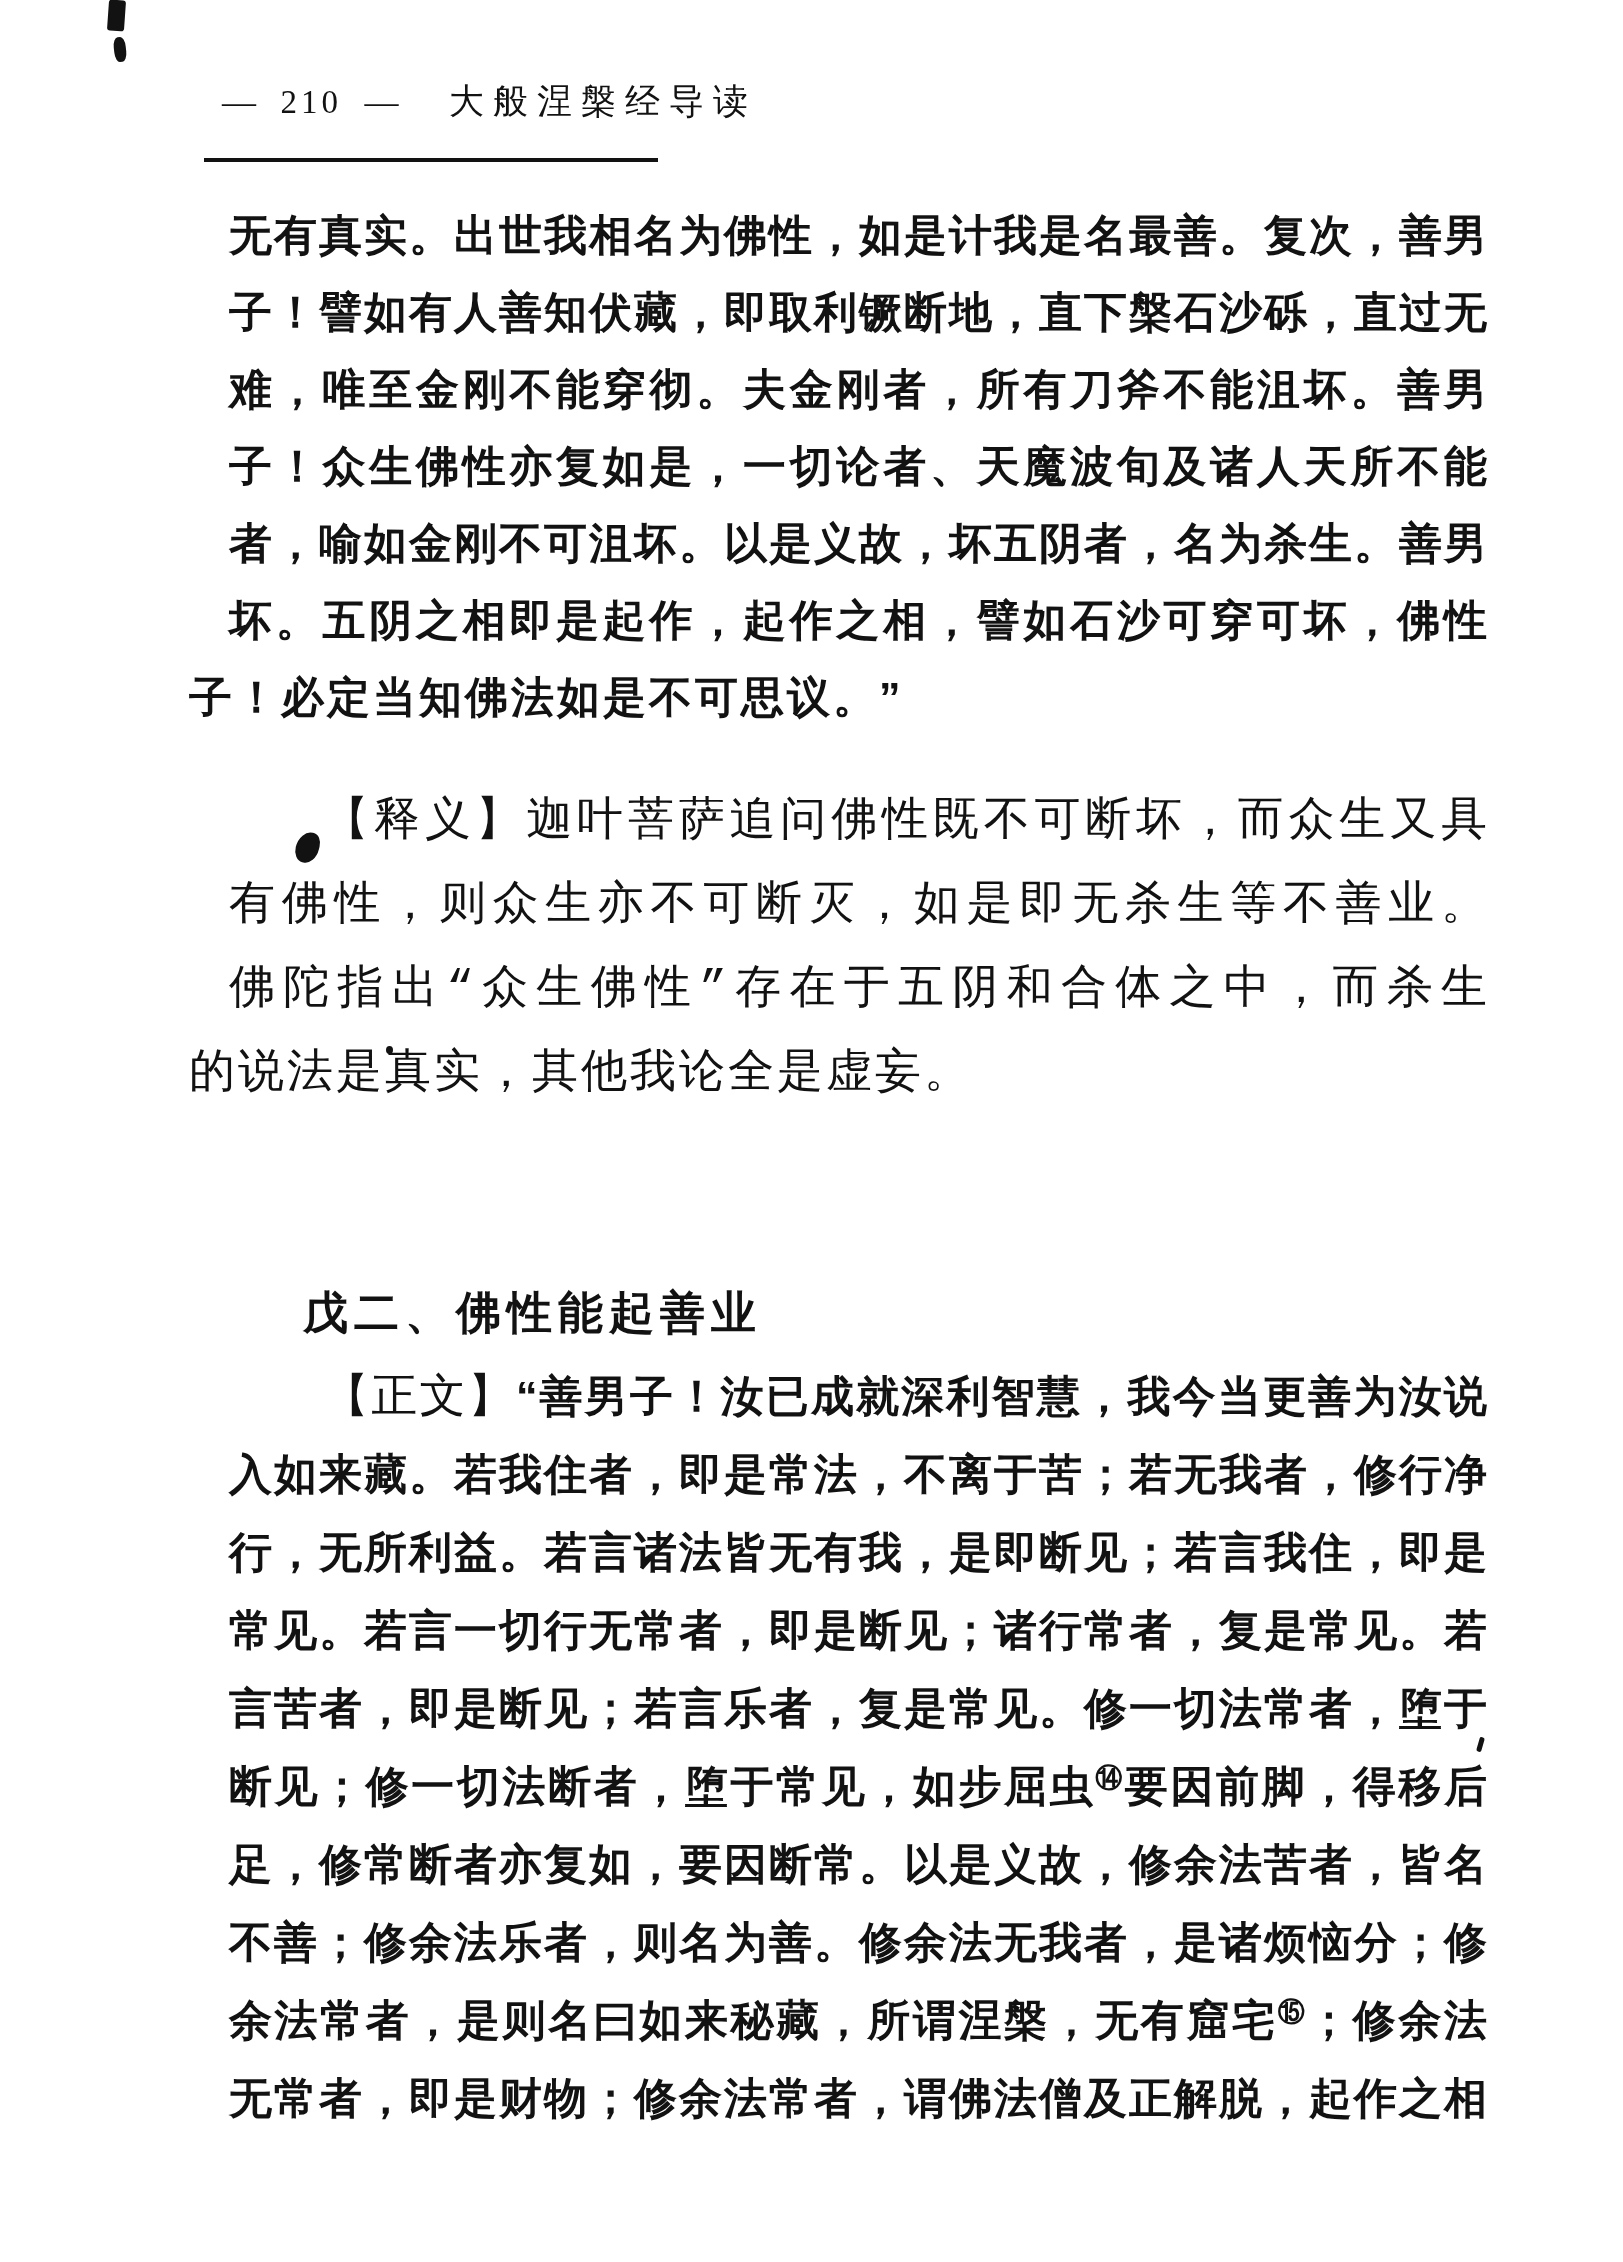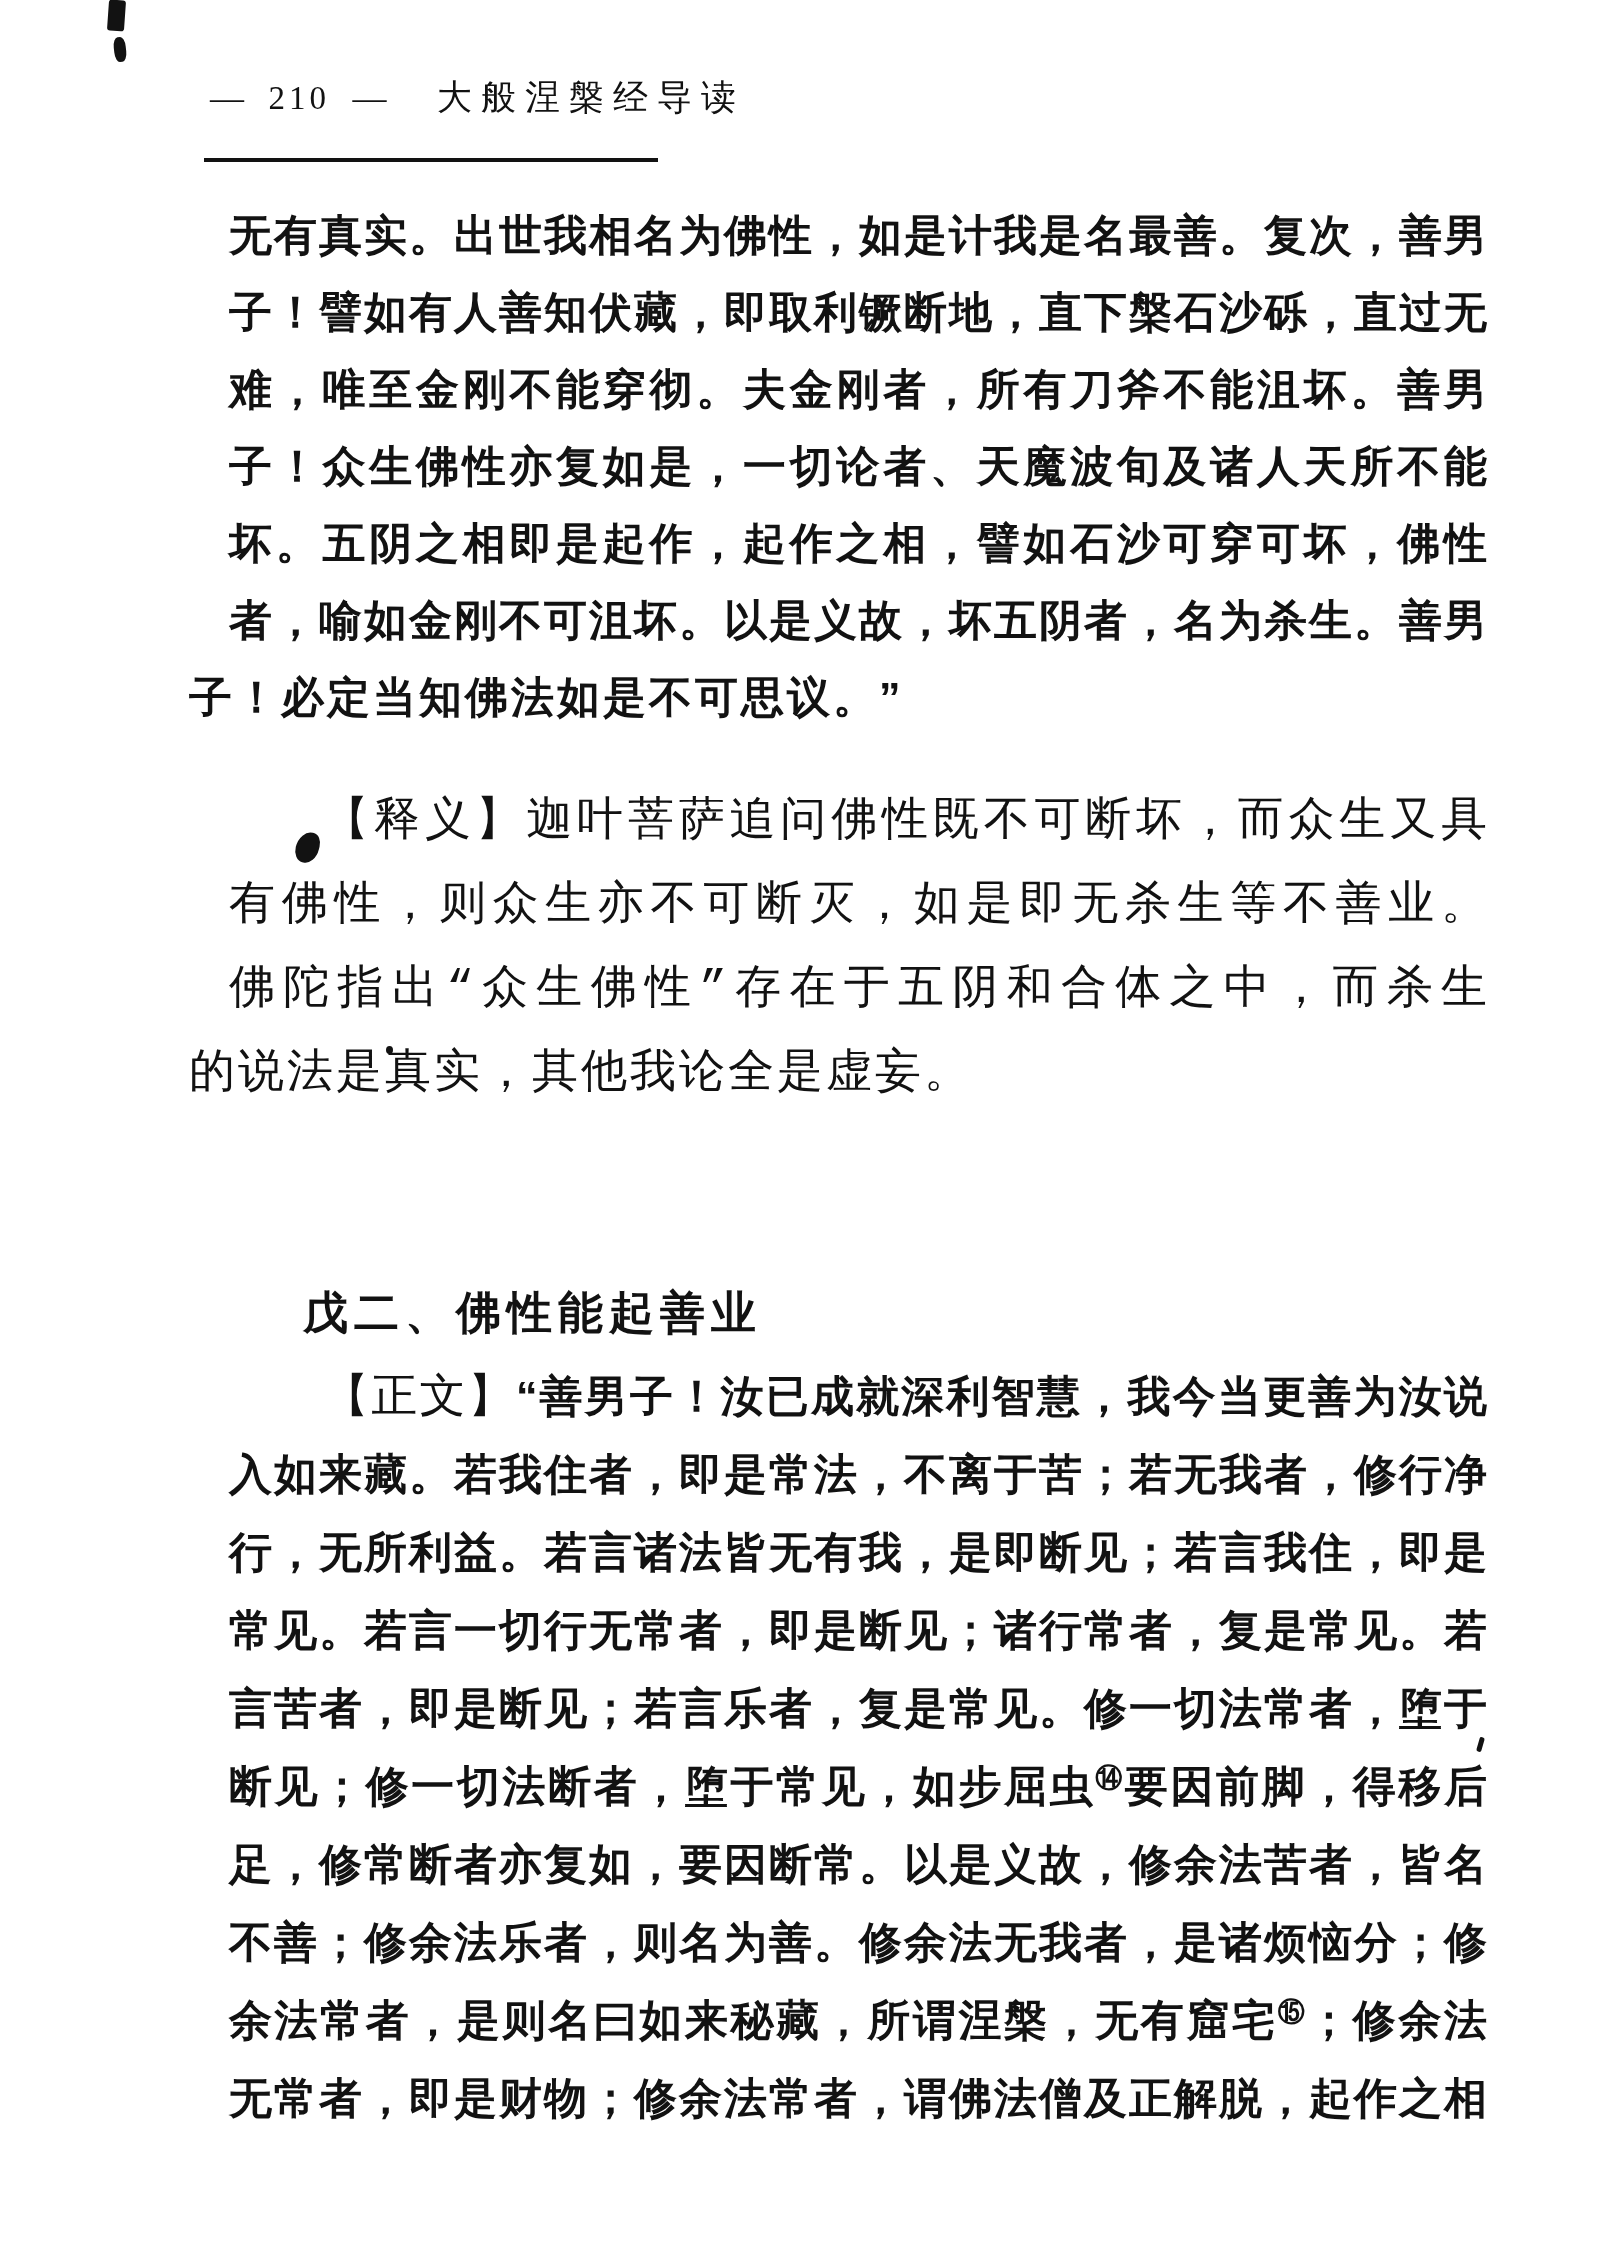--- a/index.html
+++ b/index.html
@@ -6,23 +6,23 @@
   .page{
     position:relative;
     width:1624px;height:2263px;
     background:#ffffff;
     overflow:hidden;
     font-family:"Liberation Serif", serif;
     color:#121212;
   }
   
   .header{
-    position:absolute;left:196px;top:78px;
+    position:absolute;left:208px;top:78px;
     font-family:"Liberation Serif", serif;
-    font-size:34px;line-height:40px;
+    font-size:34px;line-height:48px;
     white-space:nowrap;
     color:#121212;
   }
   .header .dash{display:inline-block;margin:0 14px;letter-spacing:2px;}
   .header .pnum{display:inline-block;letter-spacing:4px;font-size:33px;}
   .header .btitle{display:inline-block;margin-left:26px;letter-spacing:9px;font-size:35px;}
   .header-rule{
     position:absolute;left:204px;top:158px;
     width:454px;height:4px;background:#121212;
   }
@@ -103,22 +103,22 @@
     <span class="dash">—</span>
     <span class="btitle">大般涅槃经导读</span>
   </div>
   <div class="header-rule"></div>
 
   <div class="block scripture">
     <div class="line stretch">无有真实。出世我相名为佛性，如是计我是名最善。复次，善男</div>
     <div class="line stretch">子！譬如有人善知伏藏，即取利镢断地，直下槃石沙砾，直过无</div>
     <div class="line stretch">难，唯至金刚不能穿彻。夫金刚者，所有刀斧不能沮坏。善男</div>
     <div class="line stretch">子！众生佛性亦复如是，一切论者、天魔波旬及诸人天所不能</div>
+    <div class="line stretch">者，喻如金刚不可沮坏。以是义故，坏五阴者，名为杀生。善男</div>
     <div class="line stretch">坏。五阴之相即是起作，起作之相，譬如石沙可穿可坏，佛性</div>
-    <div class="line stretch">者，喻如金刚不可沮坏。以是义故，坏五阴者，名为杀生。善男</div>
     <div class="line noStretch">子！必定当知佛法如是不可思议。”</div>
   </div>
 
   <div class="block commentary">
     <div class="line stretch indent">
       <span>【释义】</span><span>迦叶菩萨追问佛性既不可断坏，而众生又具</span>
     </div>
     <div class="line stretch">有佛性，则众生亦不可断灭，如是即无杀生等不善业。</div>
     <div class="line stretch">佛陀指出“众生佛性”存在于五阴和合体之中，而杀生</div>
     <div class="line noStretch">的说法是真实，其他我论全是虚妄。</div>

